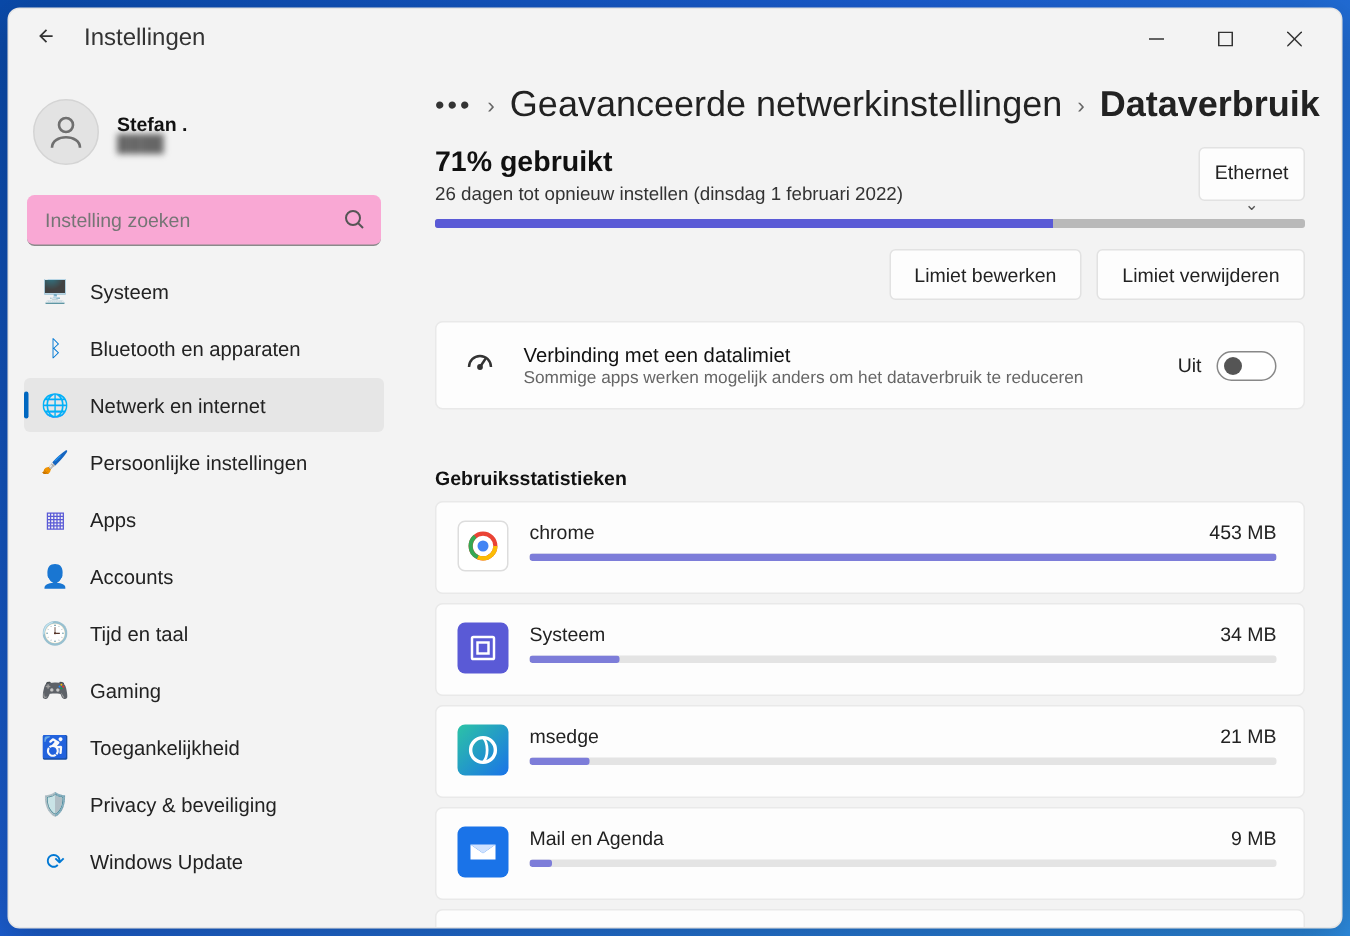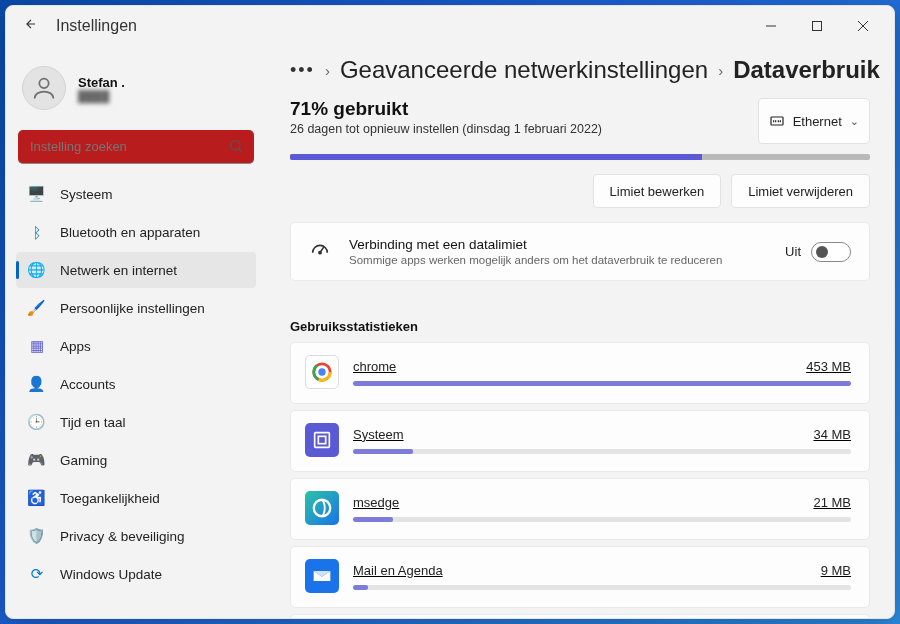--- a/index.html
+++ b/index.html
@@ -13,56 +13,56 @@
 .titlebar .ctl { width: 46px; height: 40px; display: flex; align-items: center; justify-content: center; color: #333; cursor: pointer; }
 .body { flex: 1; display: flex; overflow: hidden; }
 .sidebar { width: 260px; padding: 10px 10px 0 10px; display: flex; flex-direction: column; }
 .profile { display: flex; align-items: center; gap: 12px; padding: 10px 6px 16px 6px; }
 .avatar { width: 44px; height: 44px; border-radius: 50%; background: #e3e3e3; border: 1px solid #d4d4d4; display: flex; align-items: center; justify-content: center; color: #6f6f6f; }
 .avatar svg { width: 28px; height: 28px; }
 .profile-info { display: flex; flex-direction: column; }
 .profile-info .name { font-size: 13px; font-weight: 600; color: #111; }
 .profile-info .email { font-size: 11px; color: #666; filter: blur(2px); }
 .search { position: relative; margin: 4px 2px 12px 2px; }
-.search input { width: 100%; height: 34px; padding: 0 36px 0 12px; font-size: 13px; border: none; border-bottom: 1px solid #8a8a8a; background: #b91c1c; border-radius: 5px; outline: none; }
+.search input { width: 100%; height: 34px; padding: 0 36px 0 12px; font-size: 13px; border: none; border-bottom: 1px solid #8a8a8a; background: #f9a8d4; border-radius: 5px; outline: none; }
 .search .search-icon { position: absolute; right: 10px; top: 8px; color: #555; }
 .nav { display: flex; flex-direction: column; gap: 2px; }
 .nav-item { display: flex; align-items: center; gap: 14px; height: 36px; padding: 0 12px; border-radius: 4px; font-size: 13.5px; color: #222; cursor: pointer; position: relative; }
 .nav-item.active { background: #e6e6e6; }
 .nav-item.active::before { content: ""; position: absolute; left: 0; top: 9px; width: 3px; height: 18px; background: #0067c0; border-radius: 2px; }
 .nav-ico { width: 18px; height: 18px; display: flex; align-items: center; justify-content: center; font-size: 15px; }
 .main { flex: 1; overflow-y: auto; padding: 10px 24px 20px 24px; }
 .breadcrumb { display: flex; align-items: center; gap: 10px; font-size: 24px; color: #222; margin-bottom: 14px; flex-wrap: nowrap; }
 .breadcrumb .more { letter-spacing: 2px; cursor: pointer; color: #333; font-size: 18px; }
 .breadcrumb .chev { color: #666; font-size: 15px; }
 .breadcrumb .parent { cursor: pointer; color: #222; white-space: nowrap; }
 .breadcrumb .current { font-weight: 600; white-space: nowrap; }
 .usage-head { display: flex; align-items: flex-start; justify-content: space-between; }
 .usage-left { display: flex; flex-direction: column; }
 .usage-pct { font-size: 19px; font-weight: 600; color: #111; }
 .usage-sub { font-size: 12.5px; color: #333; margin-top: 2px; }
-.net-drop { height: 46px; padding: 0 10px; background: #fdfdfd; border: 1px solid #e2e2e2; border-radius: 4px; display: flex; align-items: center; gap: 8px; font-size: 13px; color: #222; cursor: pointer; }
+.net-drop { height: 36px; padding: 0 10px; background: #fdfdfd; border: 1px solid #e2e2e2; border-radius: 4px; display: flex; align-items: center; gap: 8px; font-size: 13px; color: #222; cursor: pointer; flex-direction: column; }
 .net-drop .chevd { color: #555; font-size: 11px; }
 .progress { margin-top: 10px; }
 .bar { height: 6px; background: #b9b9b9; border-radius: 2px; overflow: hidden; }
 .bar .fill { height: 100%; background: #5a5ad6; width: 71%; }
 .bar-labels { display: flex; justify-content: space-between; font-size: 12px; color: #555; margin-top: 6px; }
 .limit-btns { display: flex; justify-content: flex-end; gap: 10px; margin-top: 14px; }
 .btn { height: 34px; padding: 0 16px; background: #fdfdfd; border: 1px solid #e2e2e2; border-radius: 4px; font-size: 13px; color: #222; cursor: pointer; }
 .card { margin-top: 14px; background: #fdfdfd; border: 1px solid #e9e9e9; border-radius: 5px; padding: 14px 18px; display: flex; align-items: center; gap: 16px; }
 .card .ico { width: 24px; color: #333; font-size: 18px; }
 .card-text { flex: 1; }
 .card-title { font-size: 13.5px; color: #111; }
 .card-sub { font-size: 11.5px; color: #666; margin-top: 2px; }
 .toggle-wrap { display: flex; align-items: center; gap: 10px; }
 .toggle-label { font-size: 13px; color: #222; }
 .toggle { width: 40px; height: 20px; border-radius: 10px; background: #fff; border: 1px solid #888; position: relative; cursor: pointer; }
 .toggle .knob { position: absolute; width: 12px; height: 12px; background: #555; border-radius: 50%; top: 3px; left: 4px; }
 .stats-title { font-size: 13px; font-weight: 600; color: #111; margin-top: 38px; margin-bottom: 8px; }
-.stat { background: #fdfdfd; border: 1px solid #e9e9e9; border-radius: 5px; padding: 12px 18px 14px 14px; margin-bottom: 6px; display: flex; align-items: center; gap: 14px; text-decoration: underline; }
+.stat { background: #fdfdfd; border: 1px solid #e9e9e9; border-radius: 5px; padding: 12px 18px 14px 14px; margin-bottom: 6px; display: flex; align-items: flex-start; gap: 14px; }
 .app-ico { width: 34px; height: 34px; border-radius: 5px; display: flex; align-items: center; justify-content: center; color: #fff; font-size: 18px; flex-shrink: 0; }
 .stat-body { flex: 1; }
 .stat-top { display: flex; justify-content: space-between; font-size: 13px; color: #222; }
 .stat-bar { height: 5px; background: #e4e4e4; border-radius: 2px; margin-top: 7px; overflow: hidden; }
 .stat-bar .sfill { height: 100%; background: #7d7dd9; border-radius: 2px; }
 </style>
 </head>
 <body>
 
 <div class="window">

